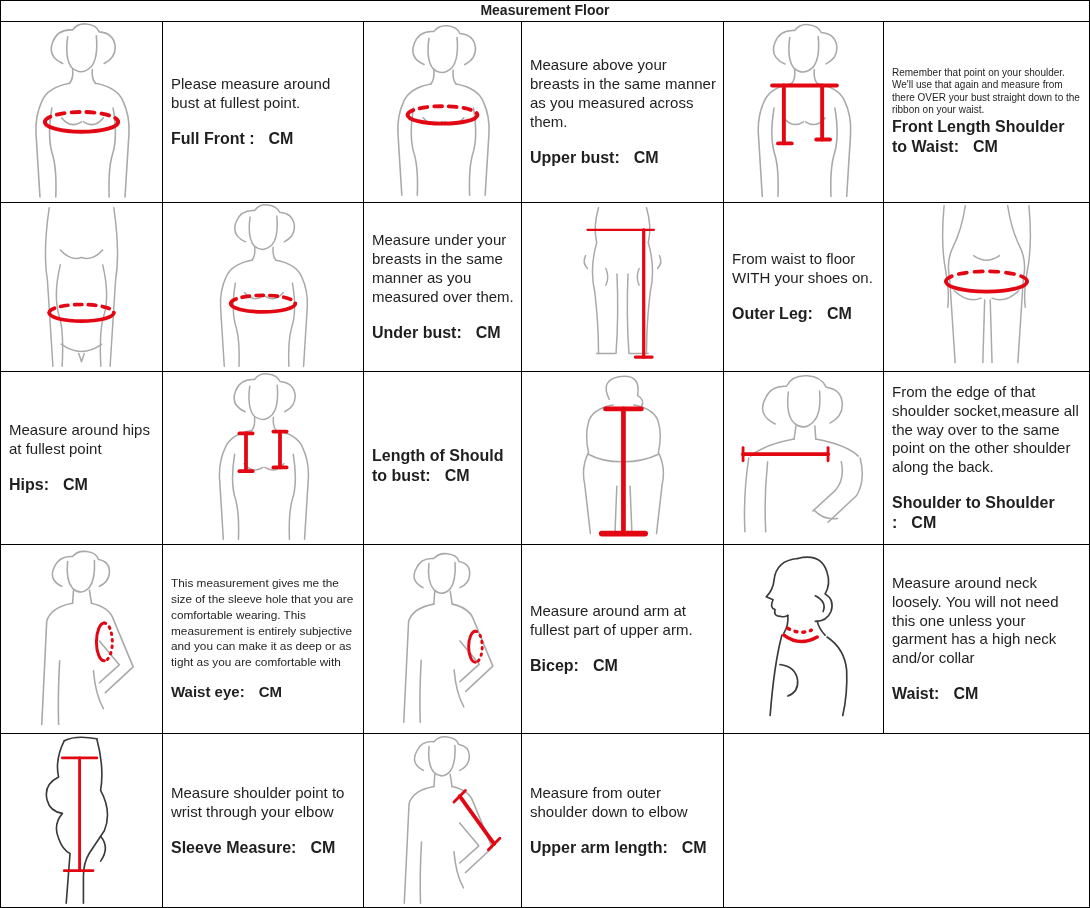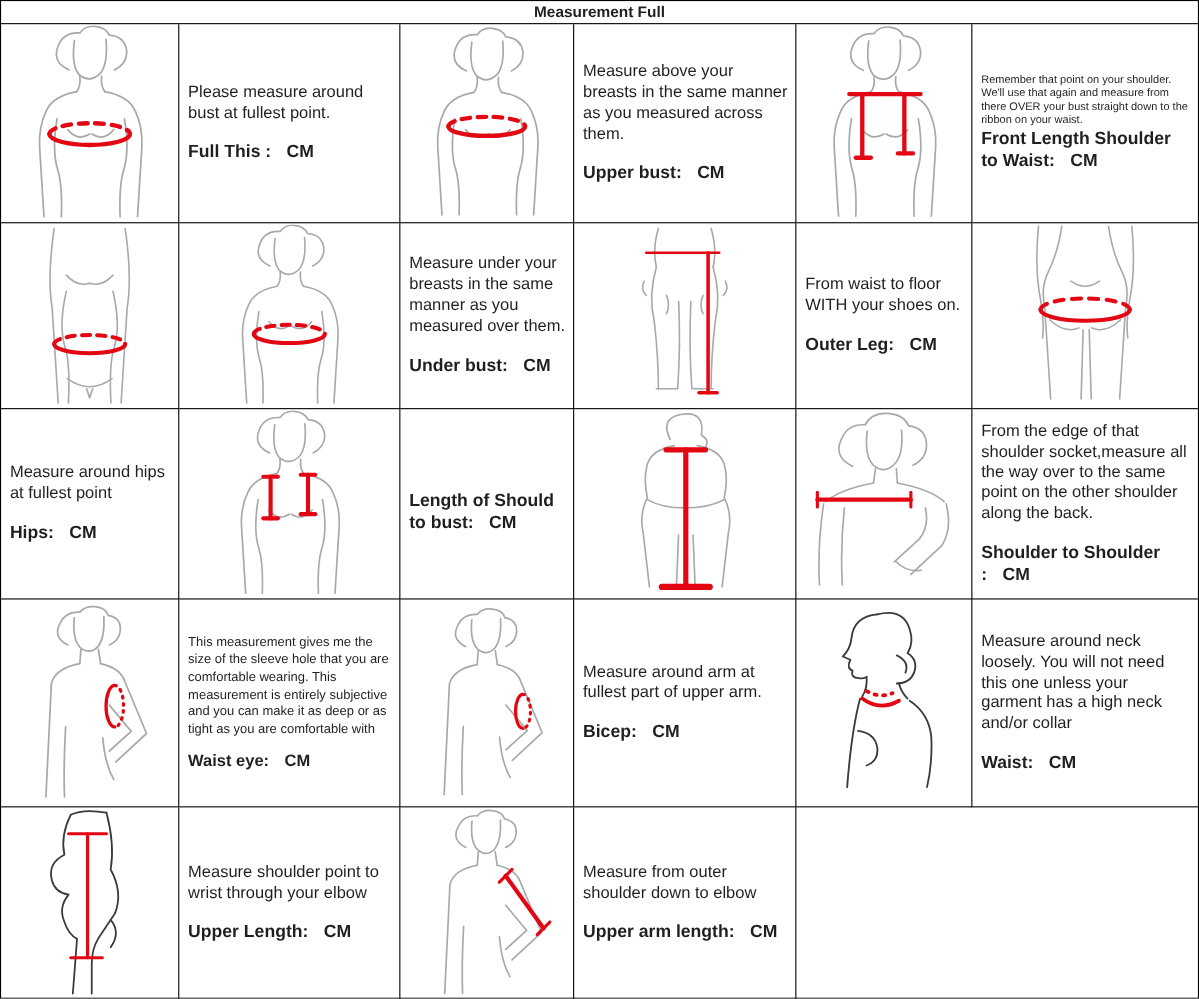--- a/index.html
+++ b/index.html
@@ -132,35 +132,35 @@
   <g id="sym-profile-torso" fill="none" stroke="#3a3a3a" stroke-width="1.7" stroke-linecap="round" stroke-linejoin="round">
     <path d="M62,6 Q74,0 96,4"></path>
     <path d="M62,6 Q52,26 56,44 Q40,52 44,68 Q47,80 60,82 Q50,94 56,108 Q60,120 68,124 L64,176"></path>
     <path d="M96,4 Q104,34 100,58 Q112,80 104,100 L88,124 Q82,134 82,148 L82,176"></path>
     <path d="M100,106 Q110,118 100,132"></path>
   </g>
 </defs>
 </svg>
 
 <div class="form">
-  <div class="title-row">Measurement Full</div>
+  <div class="title-row">Measurement Floor</div>
   <div class="grid">
 
     <div class="cell fig">
       <svg viewBox="0 0 160 180">
           <use href="#sym-woman-front"></use>
         <g stroke="#e30613" stroke-width="4" fill="none" stroke-linecap="round">
           <path d="M43,100 A37,10 0 0 0 117,100"></path>
             <path d="M43,100 A37,10 0 0 1 117,100" stroke-dasharray="8,7"></path>
         </g>
         </svg>
     </div>
     <div class="cell txt">
       <p>Please measure around bust at fullest point.</p>
-      <div class="label"><span>Full This :</span><span class="unit">CM</span></div>
+      <div class="label"><span>Full Front :</span><span class="unit">CM</span></div>
     </div>
     <div class="cell fig">
       <svg viewBox="0 0 160 180">
           <use href="#sym-woman-front"></use>
         <g stroke="#e30613" stroke-width="4" fill="none" stroke-linecap="round">
           <path d="M44,93 A36,9 0 0 0 116,93"></path>
             <path d="M44,93 A36,9 0 0 1 116,93" stroke-dasharray="8,7"></path>
         </g>
         </svg>
     </div>
@@ -321,21 +321,21 @@
           <use href="#sym-profile-torso"></use>
         <g stroke="#e30613" stroke-width="3" fill="none" stroke-linecap="round">
           <path d="M60,24 H96"></path>
             <path d="M78,24 V142"></path>
             <path d="M62,142 H92"></path>
         </g>
         </svg>
     </div>
     <div class="cell txt">
       <p>Measure shoulder point to wrist through your elbow</p>
-      <div class="label"><span>Upper Length:</span><span class="unit">CM</span></div>
+      <div class="label"><span>Sleeve Measure:</span><span class="unit">CM</span></div>
     </div>
     <div class="cell fig">
       <svg viewBox="0 0 160 180">
           <use href="#sym-woman-arm"></use>
         <g stroke="#e30613" fill="none" stroke-linecap="round">
           <path d="M98,64 L134,114" stroke-width="4"></path>
             <path d="M104,58 L92,70" stroke-width="3"></path>
             <path d="M140,108 L128,120" stroke-width="3"></path>
         </g>
         </svg>

